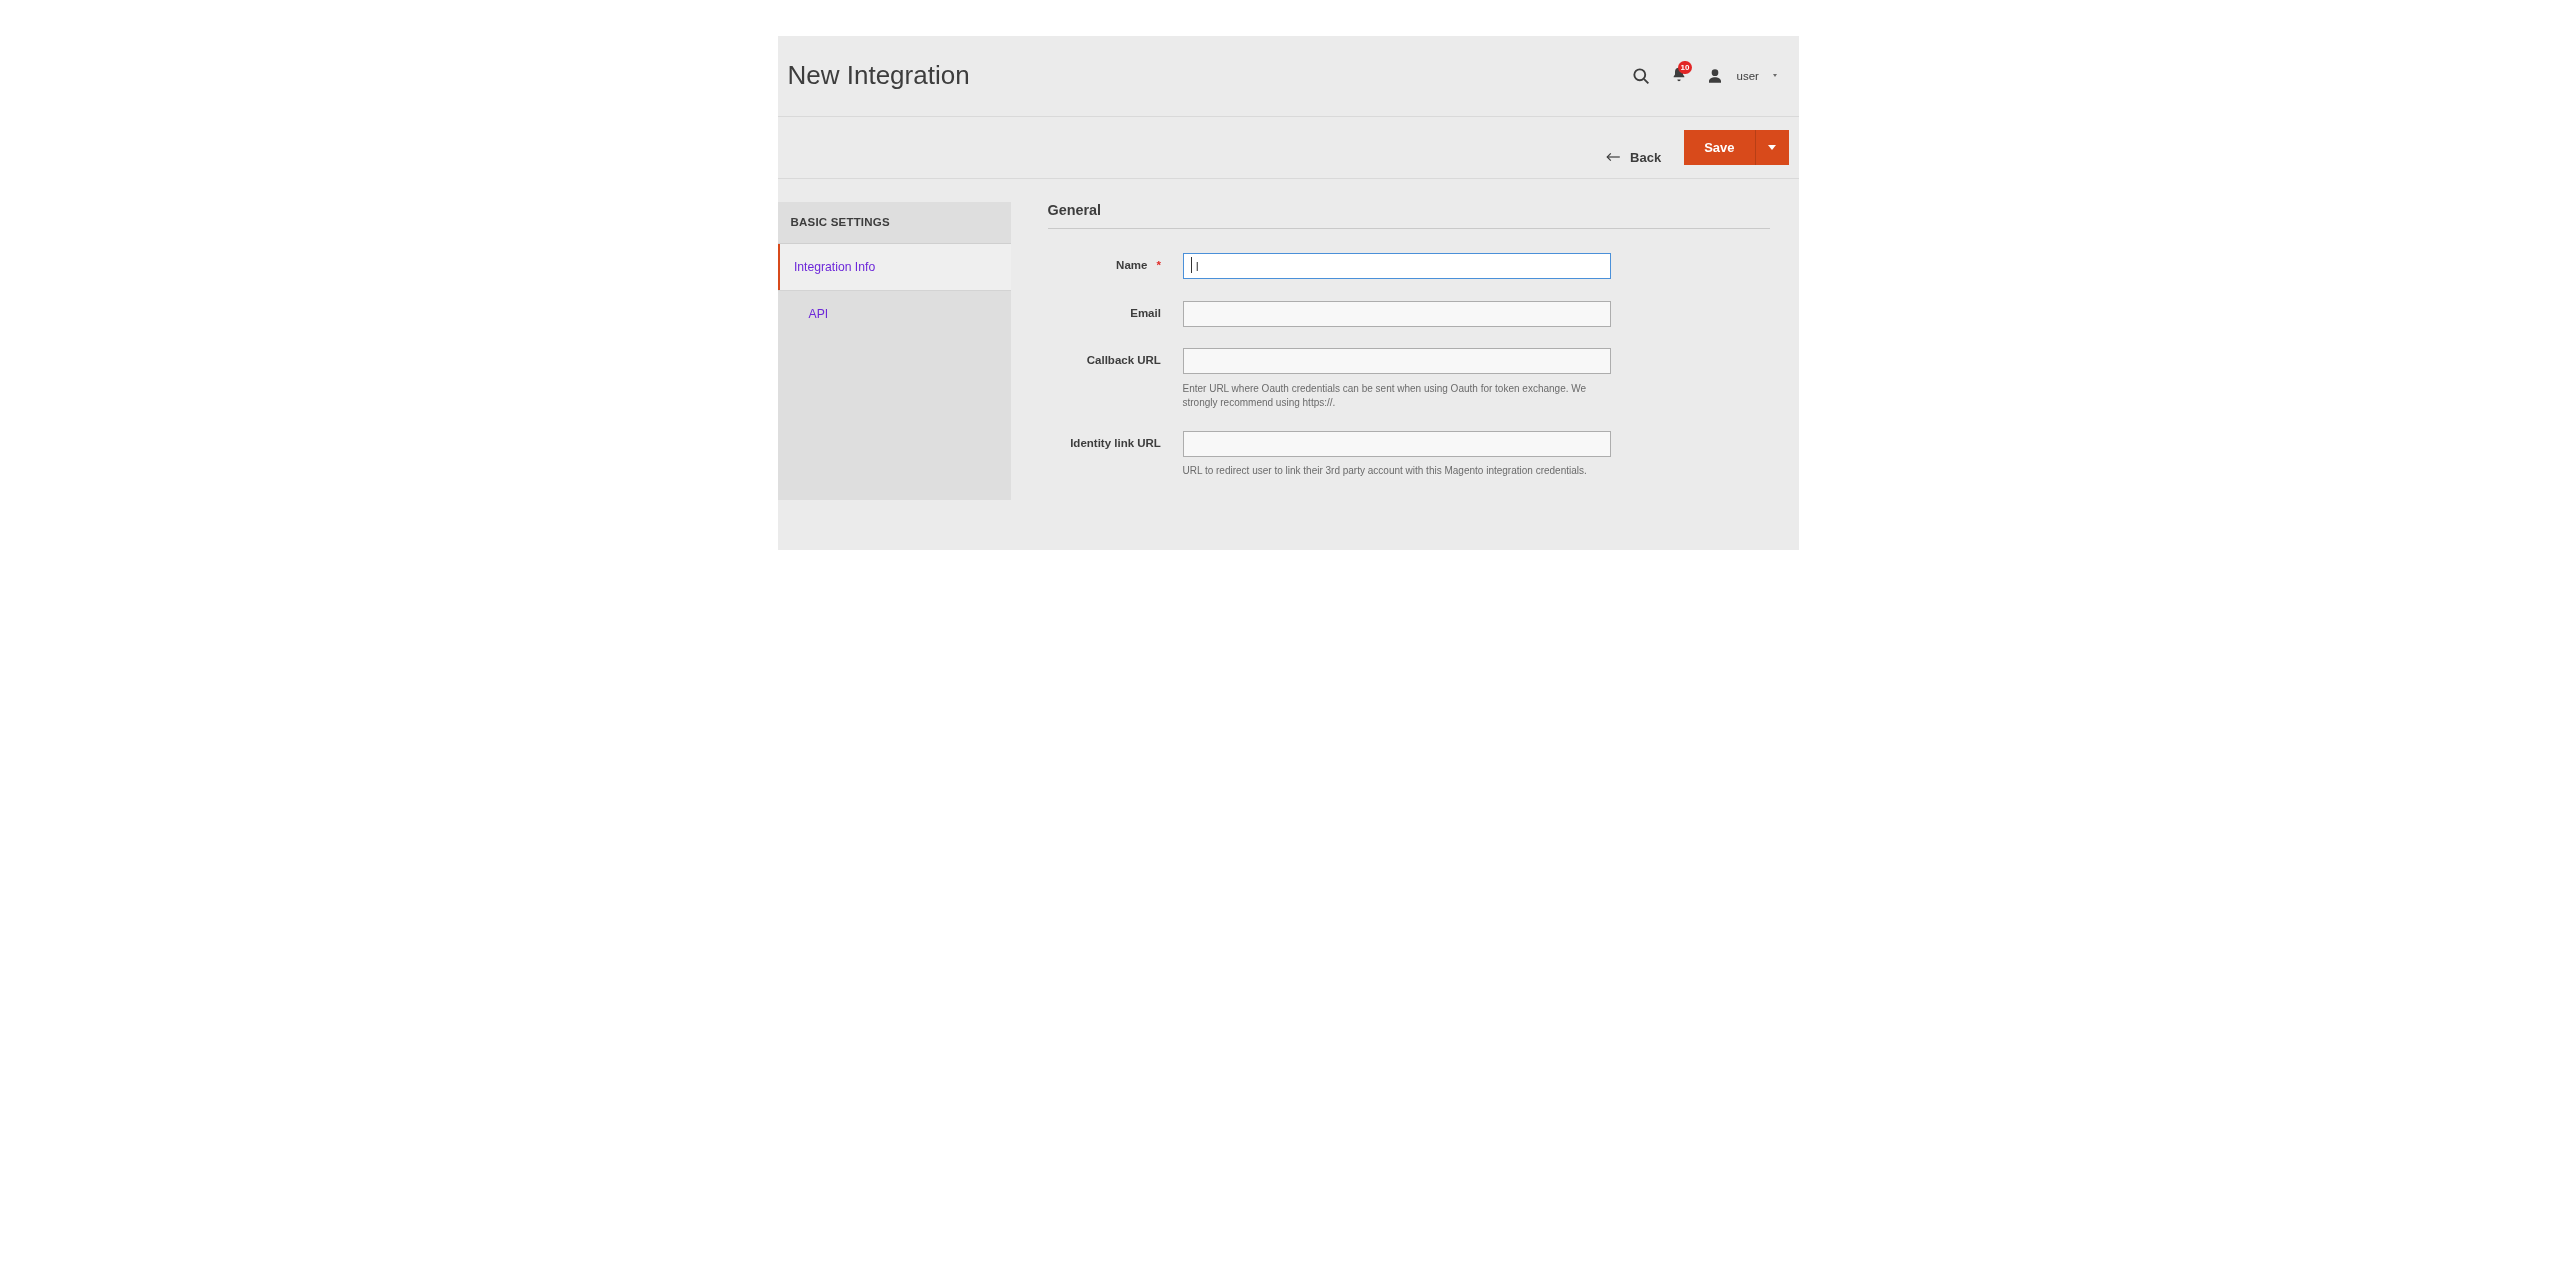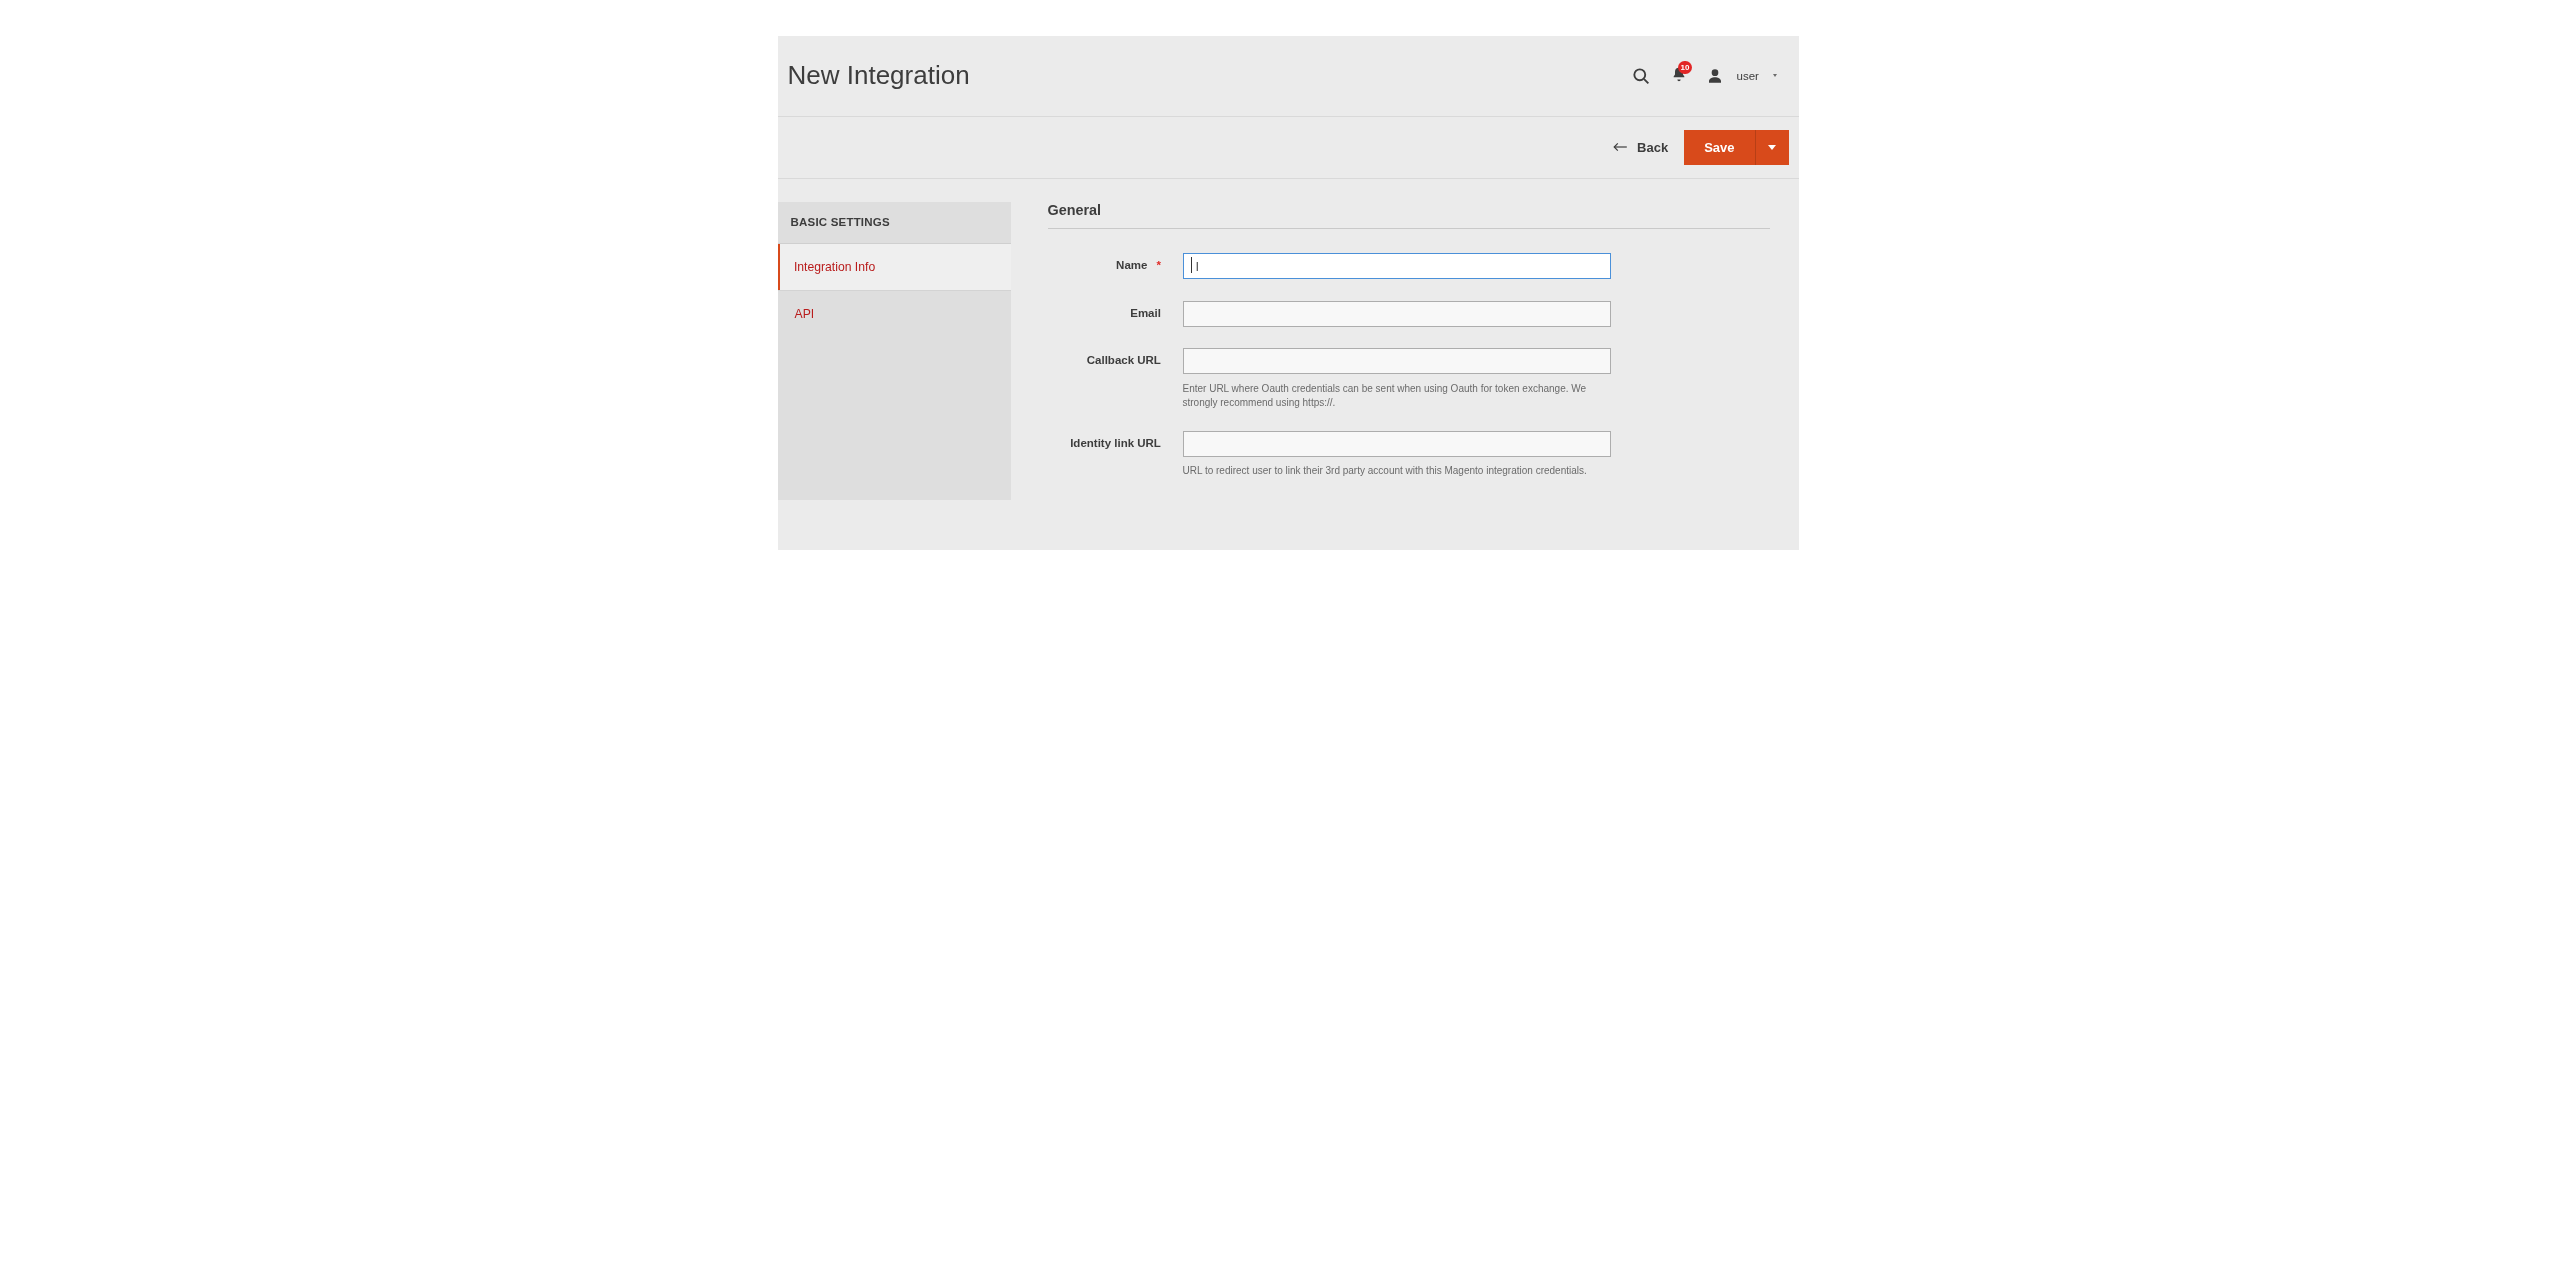--- a/index.html
+++ b/index.html
@@ -73,22 +73,22 @@
     width: 0; height: 0;
     border-left: 2.9px solid transparent;
     border-right: 2.9px solid transparent;
     border-top: 3.6px solid #6b6b6b;
   }
 
   
   .actionbar {
     display: flex;
     justify-content: flex-end;
-    align-items: center;
-    gap: 16px;
+    align-items: flex-end;
+    gap: 23px;
     padding: 13px 10px;
     border-bottom: 0.7px solid #d9d9d9;
   }
   .back-link {
     display: flex;
     align-items: center;
     gap: 10px;
     color: #3d3d3d;
     font-size: 13px;
     font-weight: 600;
@@ -140,23 +140,23 @@
   .side-header {
     padding: 14.4px 13px;
     font-size: 11.5px;
     font-weight: 700;
     color: #3d3d3d;
     border-bottom: 0.7px solid #cfcfcf;
     letter-spacing: 0.2px;
   }
   .side-item {
     display: block;
-    padding: 16px 17px;
+    padding: 16px 31px;
     font-size: 12.2px;
-    color: #b91c1c;
+    color: #6d28d9;
     cursor: pointer;
     background: #dedede;
   }
   .side-item.active {
     background: #efefef;
     border-left: 2.9px solid #d84a1b;
     padding-left: 14.4px;
     font-weight: 500;
   }
   .side-item + .side-item {

